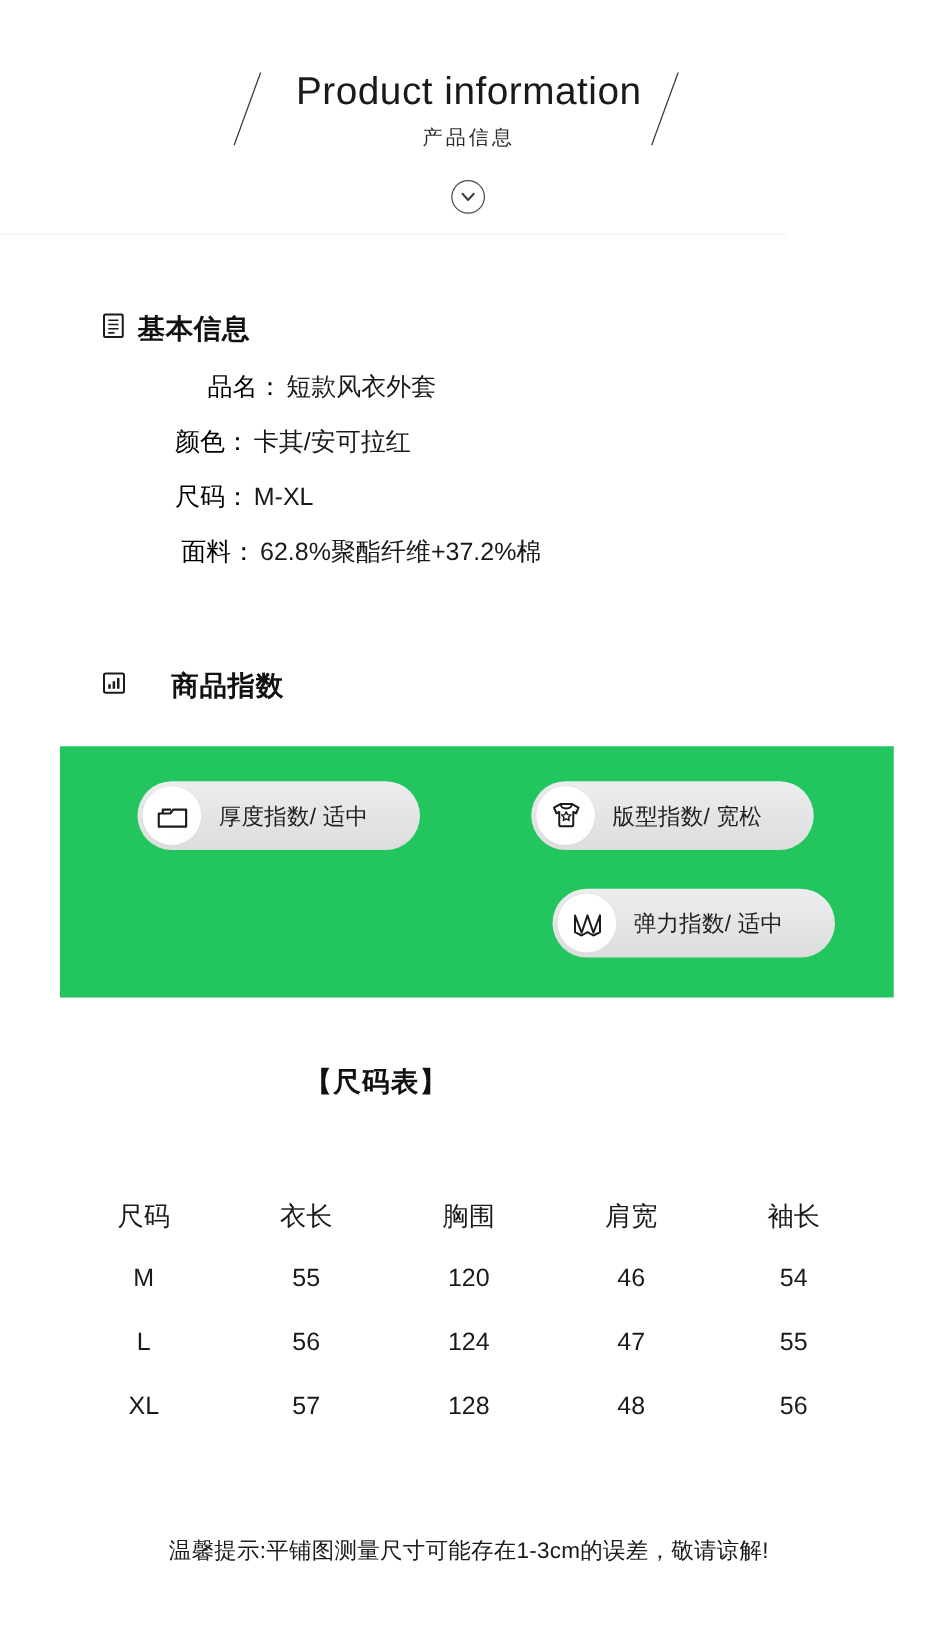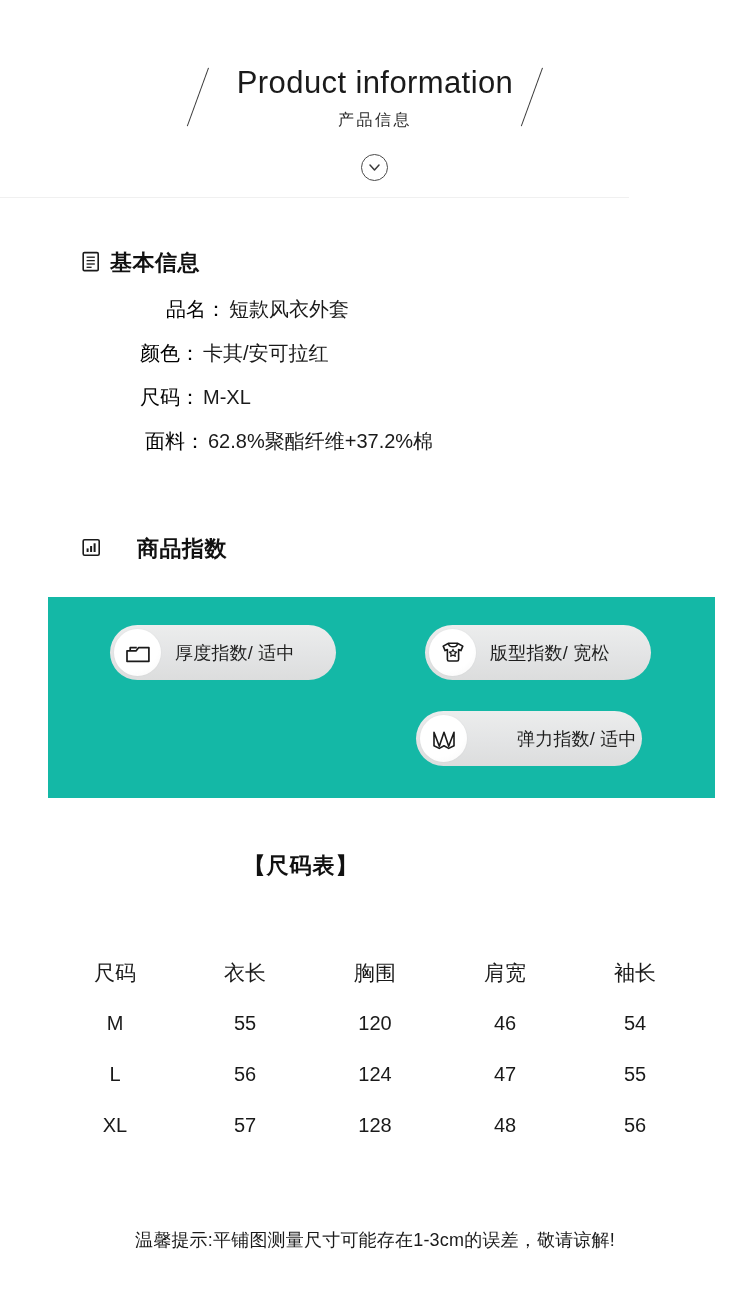--- a/index.html
+++ b/index.html
@@ -13,21 +13,21 @@
     position: relative;
     font-family: "Liberation Sans", "DejaVu Sans", sans-serif;
     color: #1a1a1a;
     overflow: hidden;
     -webkit-font-smoothing: antialiased;
   }
 
   
   .header {
     position: absolute;
-    left: 0; top: 18px;
+    left: 0; top: 8px;
     width: 629px;
     height: 180px;
     border-bottom: 1px solid #f0f0f0;
     box-sizing: border-box;
     text-align: center;
   }
   .header-title-row {
     position: absolute;
     left: 0; top: 48px;
     width: 750px;
@@ -129,21 +129,21 @@
   .info-row.indent-1 .info-label { margin-left: 0px; }
   .info-row.indent-2 .info-label { margin-left: 5px; }
 
   
   .index-panel {
     position: absolute;
     left: 48px;
     top: 597px;
     width: 667px;
     height: 201px;
-    background: #14b8a6;
+    background: #22c55e;
   }
   .pill {
     position: absolute;
     height: 55px;
     border-radius: 28px;
     background: linear-gradient(180deg, #eceded 0%, #e3e4e5 55%, #dcdddd 100%);
     display: flex;
     align-items: center;
     box-sizing: border-box;
     padding-left: 4px;
@@ -163,21 +163,21 @@
   .pill-text {
     font-size: 18px;
     color: #1d1d1d;
     margin-left: 14px;
     white-space: nowrap;
     letter-spacing: 0.2px;
   }
   #pill-0 { left: 62px;  top: 28px;  width: 226px; }
   #pill-1 { left: 377px; top: 28px;  width: 226px; }
   #pill-2 { left: 62px;  top: 114px; width: 226px; }
-  #pill-3 { left: 368px; top: 114px; width: 226px; gap: 36px; }
+  #pill-3 { left: 394px; top: 114px; width: 226px; }
 
   
   .size-title {
     position: absolute;
     left: 0;
     top: 851px;
     width: 602px;
     text-align: center;
     font-size: 22px;
     font-weight: bold;

